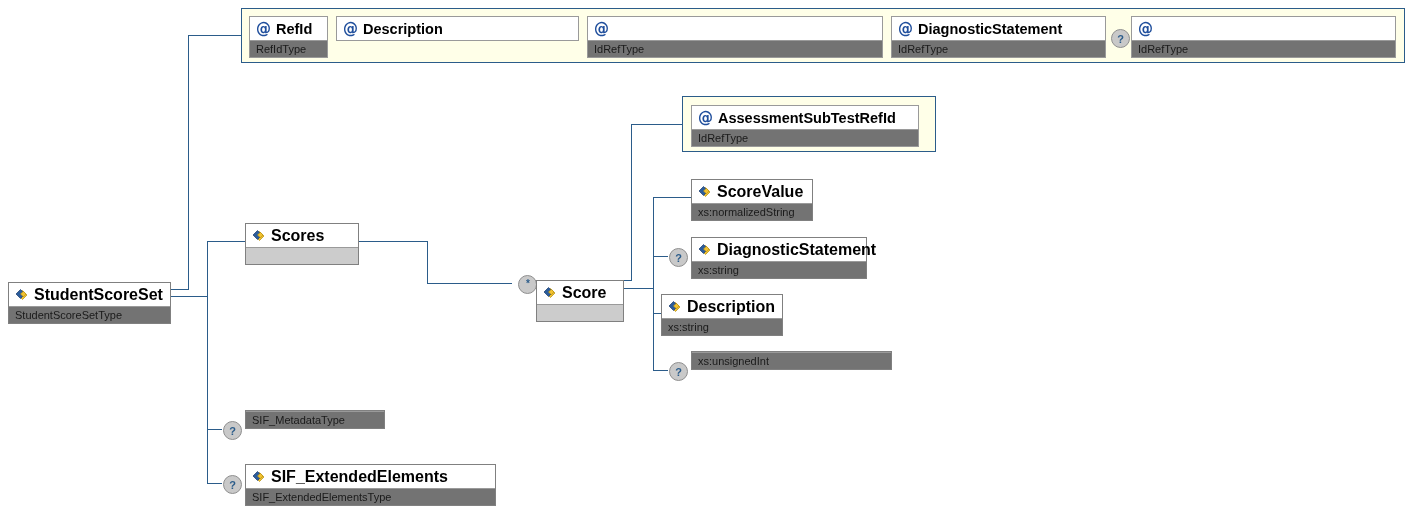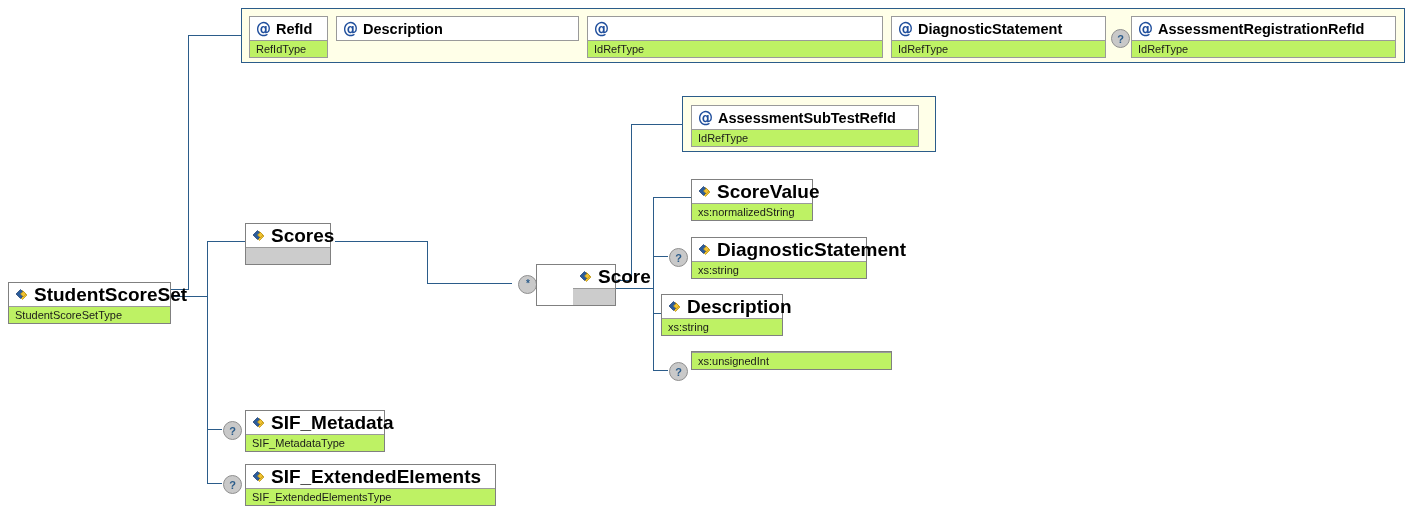--- a/index.html
+++ b/index.html
@@ -7,22 +7,22 @@
   #canvas{position:relative;width:1413px;height:511px;overflow:hidden;background:#fff;}
 
   
   .ln{position:absolute;background:#2b5c8a;}
   .lnh{height:1px;}
   .lnv{width:1px;}
 
   
   .node{position:absolute;box-sizing:border-box;border:1px solid #808080;background:#ffffff;}
   .node .nm{display:flex;align-items:center;gap:5px;height:23px;padding:0 7px 0 6px;
-            background:#ffffff;font-size:19px;font-weight:bold;color:#000;white-space:nowrap;}
-  .node .ty{height:16px;line-height:16px;padding:0 6px;background:#bef264;
+            background:#ffffff;font-size:16px;font-weight:bold;color:#000;white-space:nowrap;}
+  .node .ty{height:16px;line-height:16px;padding:0 6px;background:#737373;
             border-top:1px solid #9a9a9a;font-size:11px;color:#1a1a1a;white-space:nowrap;}
   .node .ty.empty{background:#cccccc;}
   .node.attr{border:1px solid #9a9a9a;}
   .node.attr .nm{font-size:14.5px;}
 
   
   .ico{position:relative;width:14px;height:14px;flex:0 0 14px;}
   .ico svg{display:block;}
   
   .at{flex:0 0 14px;font-size:15px;font-weight:bold;color:#1f4e9c;line-height:14px;
@@ -118,44 +118,43 @@
       <div class="ty">IdRefType</div>
     </div>
 
     <div class="marker" style="left:869px;top:20px;">
       <span>?</span>
     </div>
 
     <div class="node attr" style="left:889px;top:7px;width:265px;">
       <div class="nm">
         <span class="at">@</span>
-        <span>AssessmentRegistrationRefId</span>
-      </div>
-      <div class="ty">IdRefType</div>
-    </div>
-  </div>
-
-  <div class="node" style="left:245px;top:223px;width:86px;">
+      </div>
+      <div class="ty">IdRefType</div>
+    </div>
+  </div>
+
+  <div class="node" style="left:245px;top:223px;width:114px;">
     <div class="nm">
       <span class="ico">
         <svg width="14" height="14" viewBox="0 0 14 14">
           <polygon points="3,7 7.5,2.5 12,7 7.5,11.5" fill="#f2c230" stroke="#b08c10" stroke-width="0.7"></polygon>
           <polygon points="1,6 5.5,1.5 10,6 5.5,10.5" fill="#2b5c9b" stroke="#173a6b" stroke-width="0.7"></polygon>
           <polygon points="5.5,6 8.3,3.2 11,6 8.3,8.8" fill="#f2c230" stroke="#b08c10" stroke-width="0.6"></polygon>
         </svg>
       </span>
       <span>Scores</span>
     </div>
     <div class="ty empty"></div>
   </div>
 
   <div class="marker rep" style="left:518px;top:275px;">
     <span>*</span>
   </div>
-  <div class="node" style="left:536px;top:264px;width:80px;padding-left:36px;">
+  <div class="node" style="left:536px;top:280px;width:88px;">
     <div class="nm">
       <span class="ico">
         <svg width="14" height="14" viewBox="0 0 14 14">
           <polygon points="3,7 7.5,2.5 12,7 7.5,11.5" fill="#f2c230" stroke="#b08c10" stroke-width="0.7"></polygon>
           <polygon points="1,6 5.5,1.5 10,6 5.5,10.5" fill="#2b5c9b" stroke="#173a6b" stroke-width="0.7"></polygon>
           <polygon points="5.5,6 8.3,3.2 11,6 8.3,8.8" fill="#f2c230" stroke="#b08c10" stroke-width="0.6"></polygon>
         </svg>
       </span>
       <span>Score</span>
     </div>
@@ -224,30 +223,20 @@
     <span>?</span>
   </div>
   <div class="node" style="left:691px;top:351px;width:201px;">
     <div class="ty">xs:unsignedInt</div>
   </div>
 
   <div class="marker" style="left:223px;top:421px;">
     <span>?</span>
   </div>
   <div class="node" style="left:245px;top:410px;width:140px;">
-    <div class="nm">
-      <span class="ico">
-        <svg width="14" height="14" viewBox="0 0 14 14">
-          <polygon points="3,7 7.5,2.5 12,7 7.5,11.5" fill="#f2c230" stroke="#b08c10" stroke-width="0.7"></polygon>
-          <polygon points="1,6 5.5,1.5 10,6 5.5,10.5" fill="#2b5c9b" stroke="#173a6b" stroke-width="0.7"></polygon>
-          <polygon points="5.5,6 8.3,3.2 11,6 8.3,8.8" fill="#f2c230" stroke="#b08c10" stroke-width="0.6"></polygon>
-        </svg>
-      </span>
-      <span>SIF_Metadata</span>
-    </div>
     <div class="ty">SIF_MetadataType</div>
   </div>
 
   <div class="marker" style="left:223px;top:475px;">
     <span>?</span>
   </div>
   <div class="node" style="left:245px;top:464px;width:251px;">
     <div class="nm">
       <span class="ico">
         <svg width="14" height="14" viewBox="0 0 14 14">

